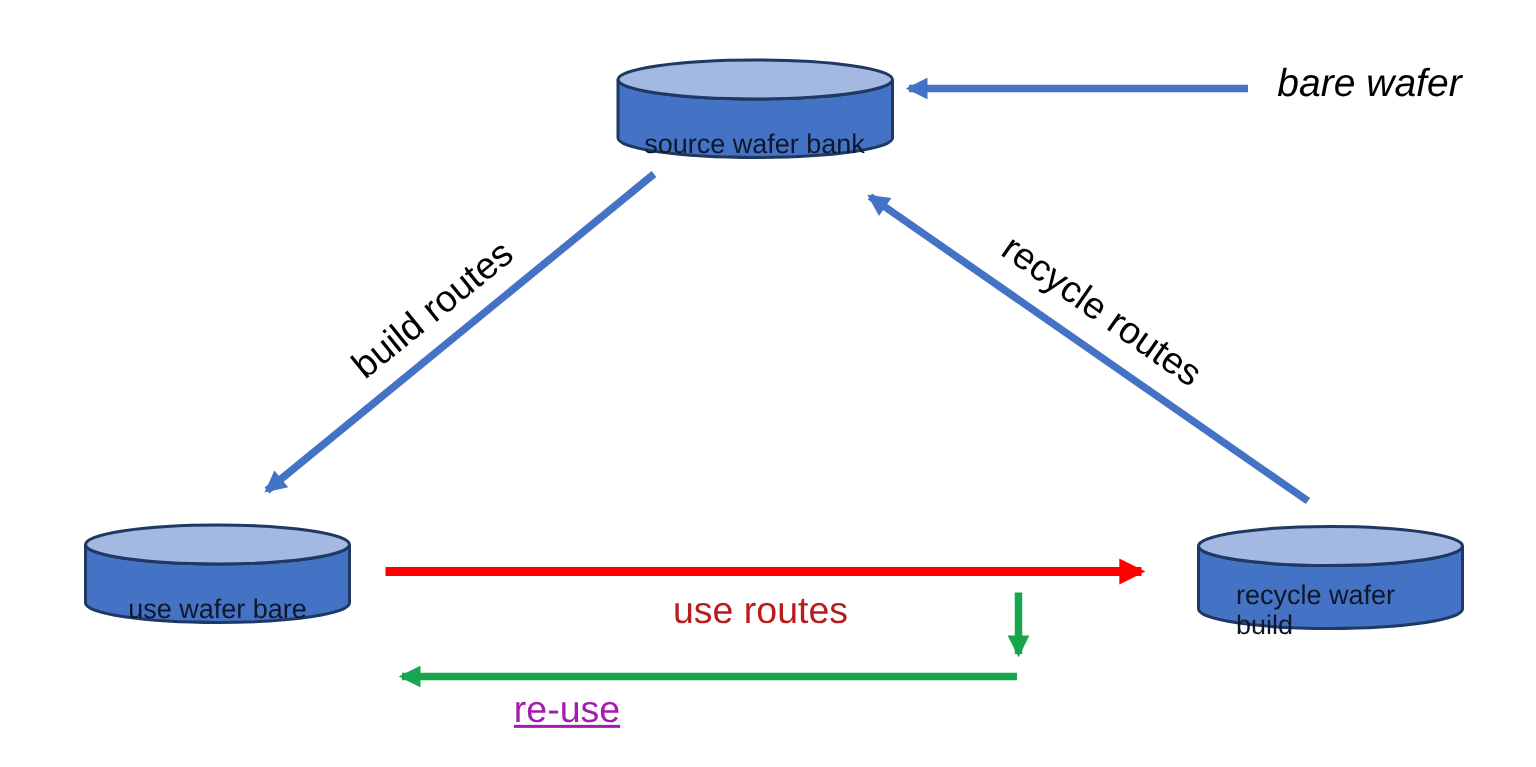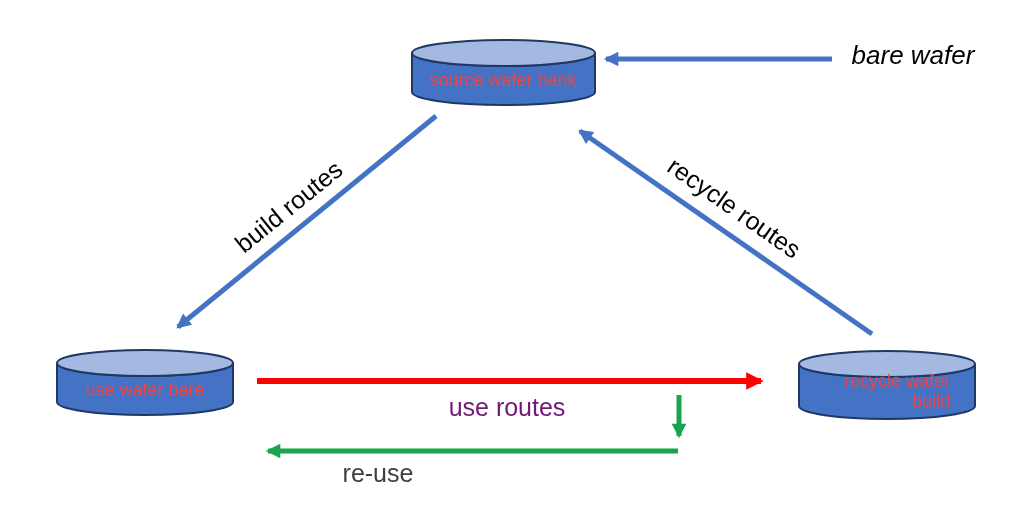--- a/index.html
+++ b/index.html
@@ -24,29 +24,30 @@
     position: absolute;
     white-space: nowrap;
     transform: translate(-50%, -50%);
     color: #000000;
     line-height: 1.1;
   }
   .lbl.big { font-size: 26px; font-style: italic; }
   .lbl.edge { font-size: 25px; }
   .lbl.rot-left  { transform: translate(-50%, -50%) rotate(-39deg); }
   .lbl.rot-right { transform: translate(-50%, -50%) rotate(35deg); }
-  .lbl.red   { color: #701a75; }
-  .lbl.green { color: #404040; }
+  .lbl.red   { color: #b91c1c; }
+  .lbl.green { color: #a21caf; text-decoration: underline; }
   .node-lbl {
     position: absolute;
     transform: translate(-50%, -50%);
-    color: #ef4444;
+    color: #0f172a;
     font-size: 18px;
-    text-align: right;
+    text-align: left;
     line-height: 1.12;
+    margin-top: 16px;
   }
 </style>
 </head>
 <body>
 
 <div class="canvas">
 
   <svg class="layer" width="1024" height="511" viewBox="0 0 1024 511">
     <defs>
       <marker id="mblue" viewBox="0 0 10 10" refX="8.5" refY="5" markerWidth="3.5" markerHeight="2.9" orient="auto" markerUnits="strokeWidth">

